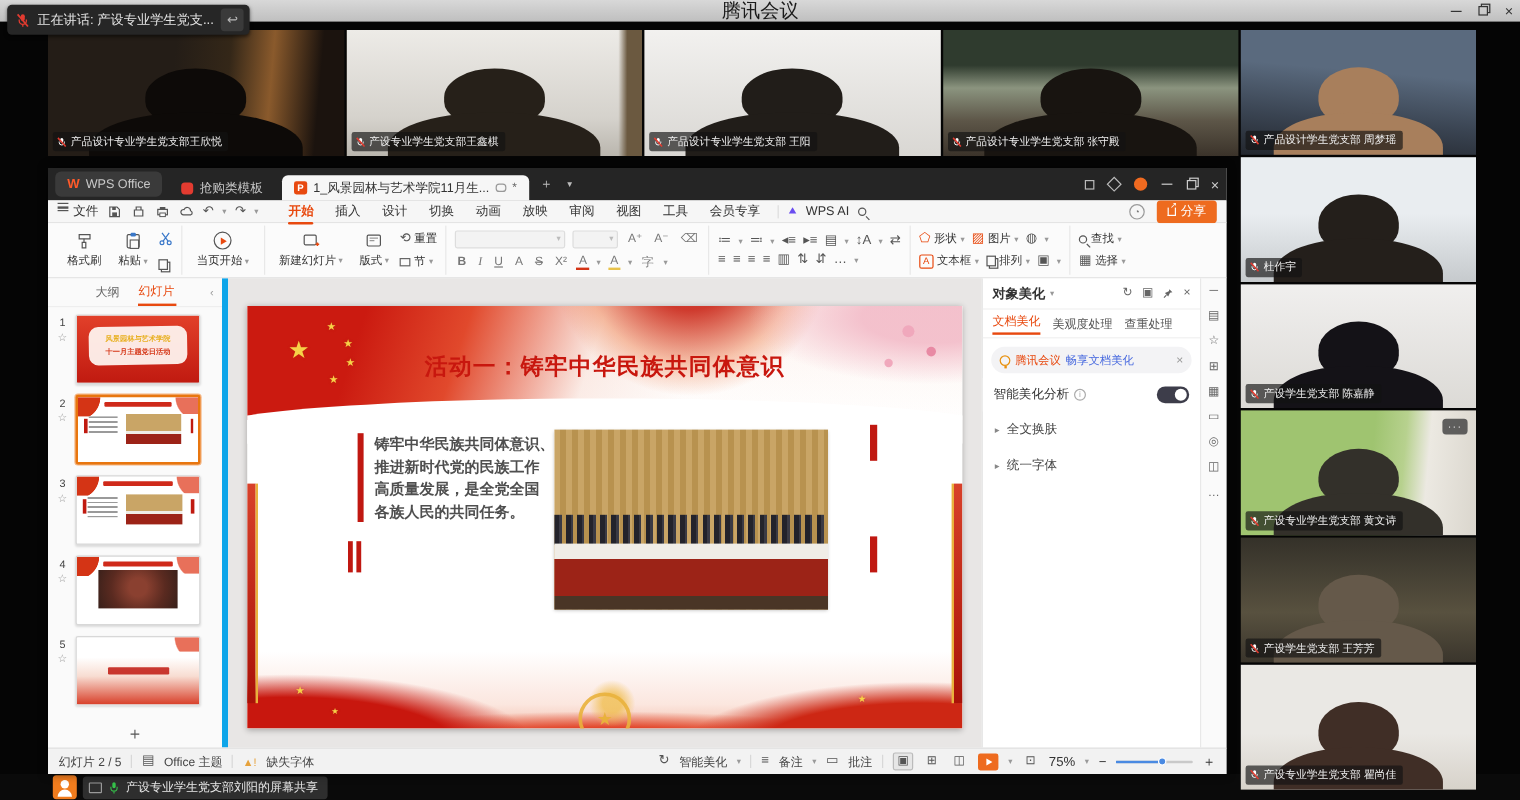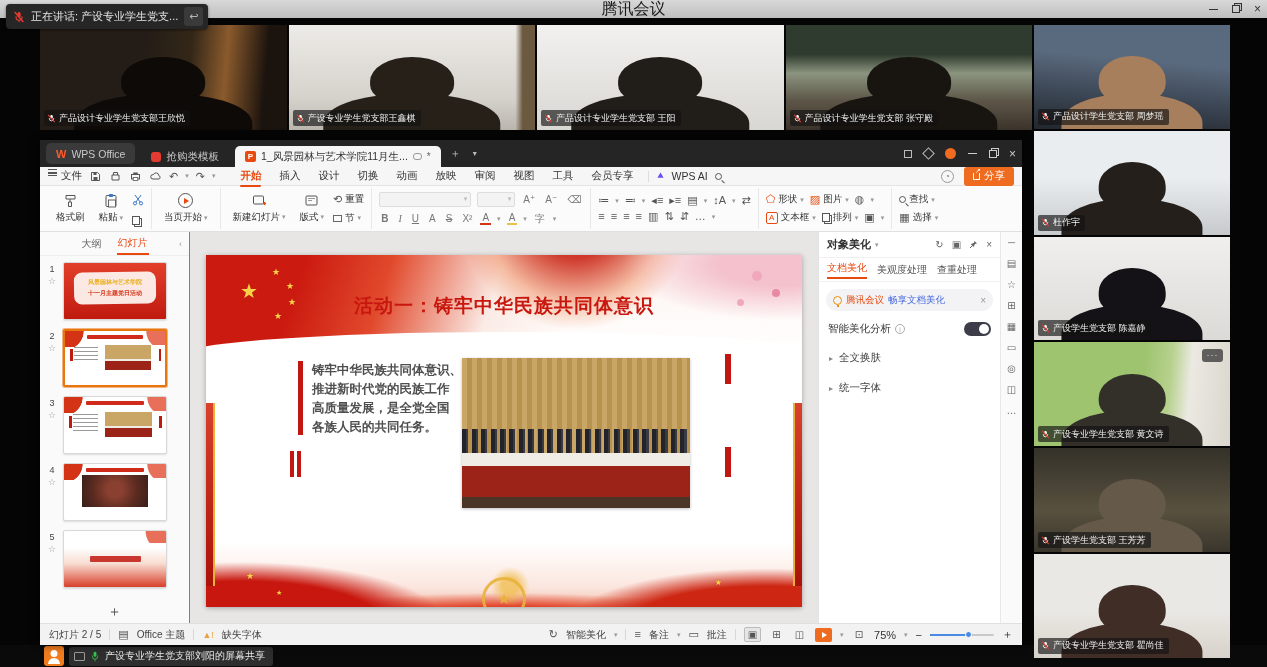--- a/index.html
+++ b/index.html
@@ -108,21 +108,21 @@
   .fmt.s{text-decoration:line-through;}
   .abox{width:12px;height:12px;border:1px solid #e8490f;color:#e8490f;font-size:8px;display:inline-flex;align-items:center;justify-content:center;border-radius:2px;}
   .playico{width:15px;height:15px;border:1.4px solid #555;border-radius:50%;display:flex;align-items:center;justify-content:center;}
   .playico::after{content:'';border-left:5px solid #e8490f;border-top:3px solid transparent;border-bottom:3px solid transparent;margin-left:1px;}
   .copyico{width:8px;height:9px;border:1px solid #555;box-shadow:2px 2px 0 -1px #fbfbfb,2px 2px 0 0 #555;}
   .rsq{display:inline-block;width:9px;height:7px;border:1px solid #666;}
 
   
   .wps-content{flex:1;display:flex;min-height:0;}
   
-  .slidepanel{width:150px;background:#fafafa;border-right:1px solid #0ea5e9;display:flex;flex-direction:column;}
+  .slidepanel{width:150px;background:#fafafa;border-right:5px solid #0ea5e9;display:flex;flex-direction:column;}
   .sp-tabs{height:24px;display:flex;align-items:center;justify-content:center;gap:14px;position:relative;border-bottom:1px solid #eee;}
   .sp-tab{font-size:10px;color:#666;padding:3px 1px;}
   .sp-tab.active{color:#e8490f;border-bottom:2px solid #e8490f;}
   .sp-collapse{position:absolute;right:7px;color:#999;font-size:9px;}
   .thumbs{flex:1;padding:6px 6px 0 4px;display:flex;flex-direction:column;gap:9px;overflow:hidden;}
   .thumbrow{display:flex;gap:3px;}
   .tnum{width:16px;display:flex;flex-direction:column;align-items:center;gap:2px;padding-top:2px;}
   .tnum .n{font-size:9px;color:#444;}
   .tnum .st{font-size:9px;color:#999;}
   .thumb{width:104px;height:58px;background:#fff;border:1px solid #d8d8d8;border-radius:2px;position:relative;overflow:hidden;box-shadow:0 1px 2px rgba(0,0,0,.12);}

